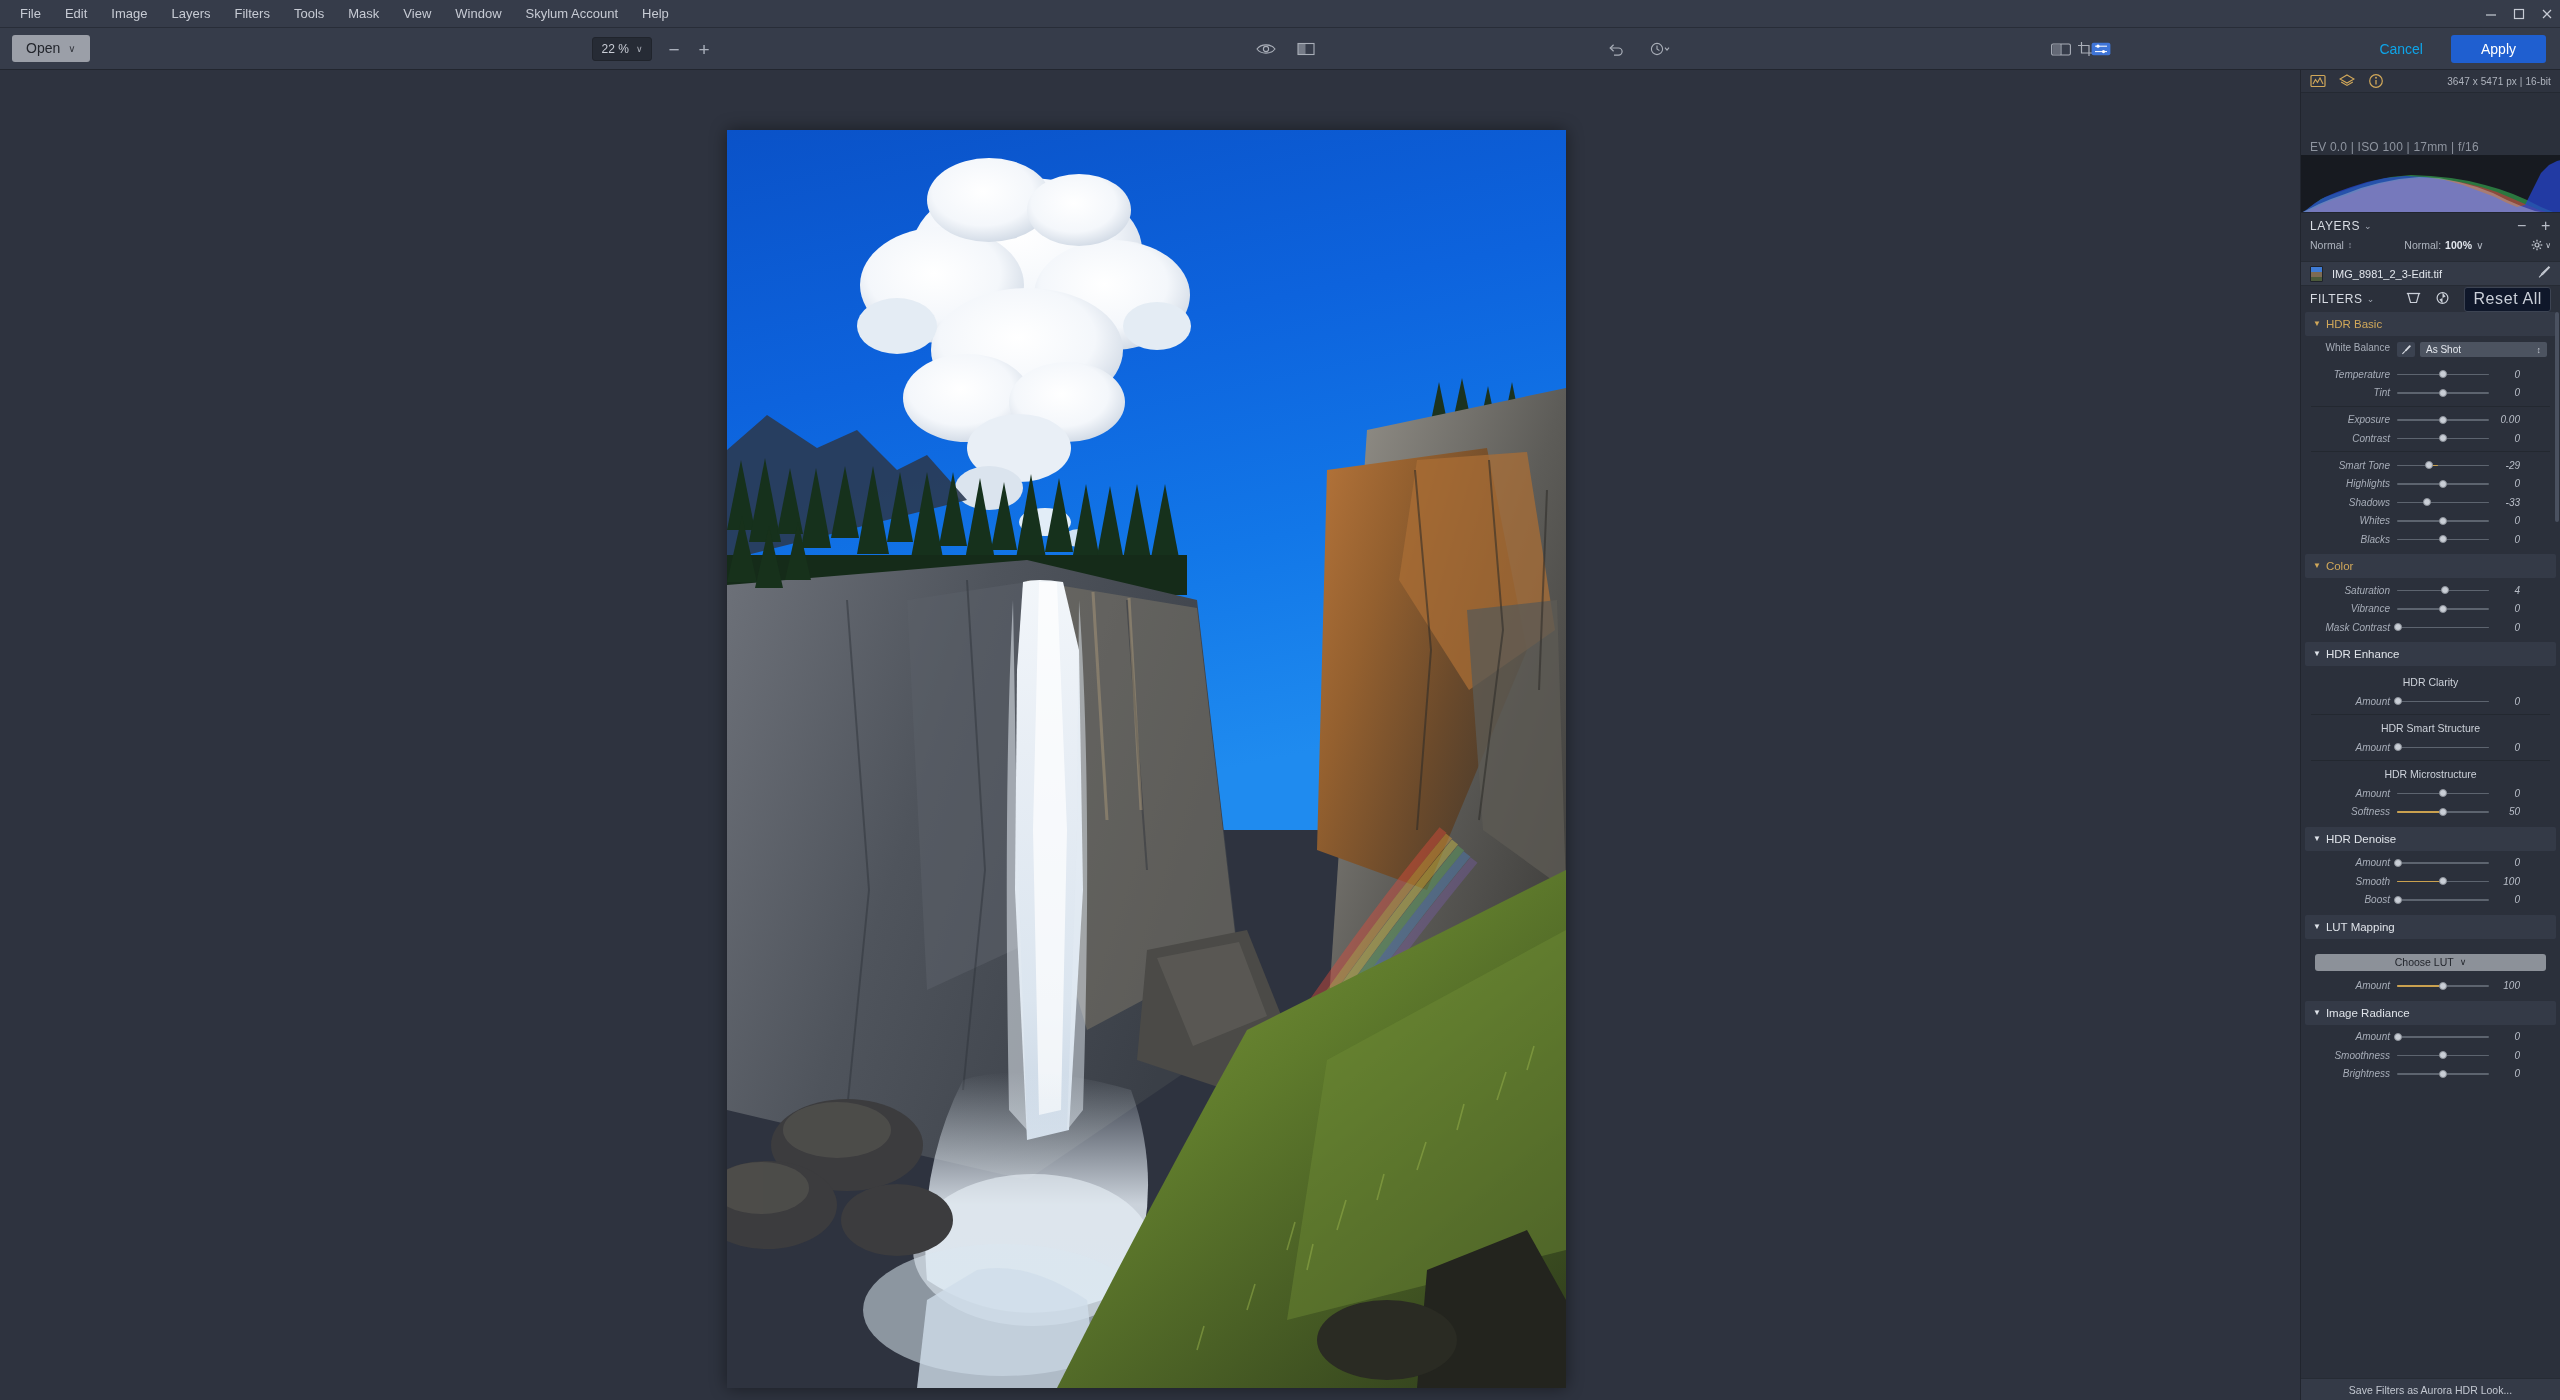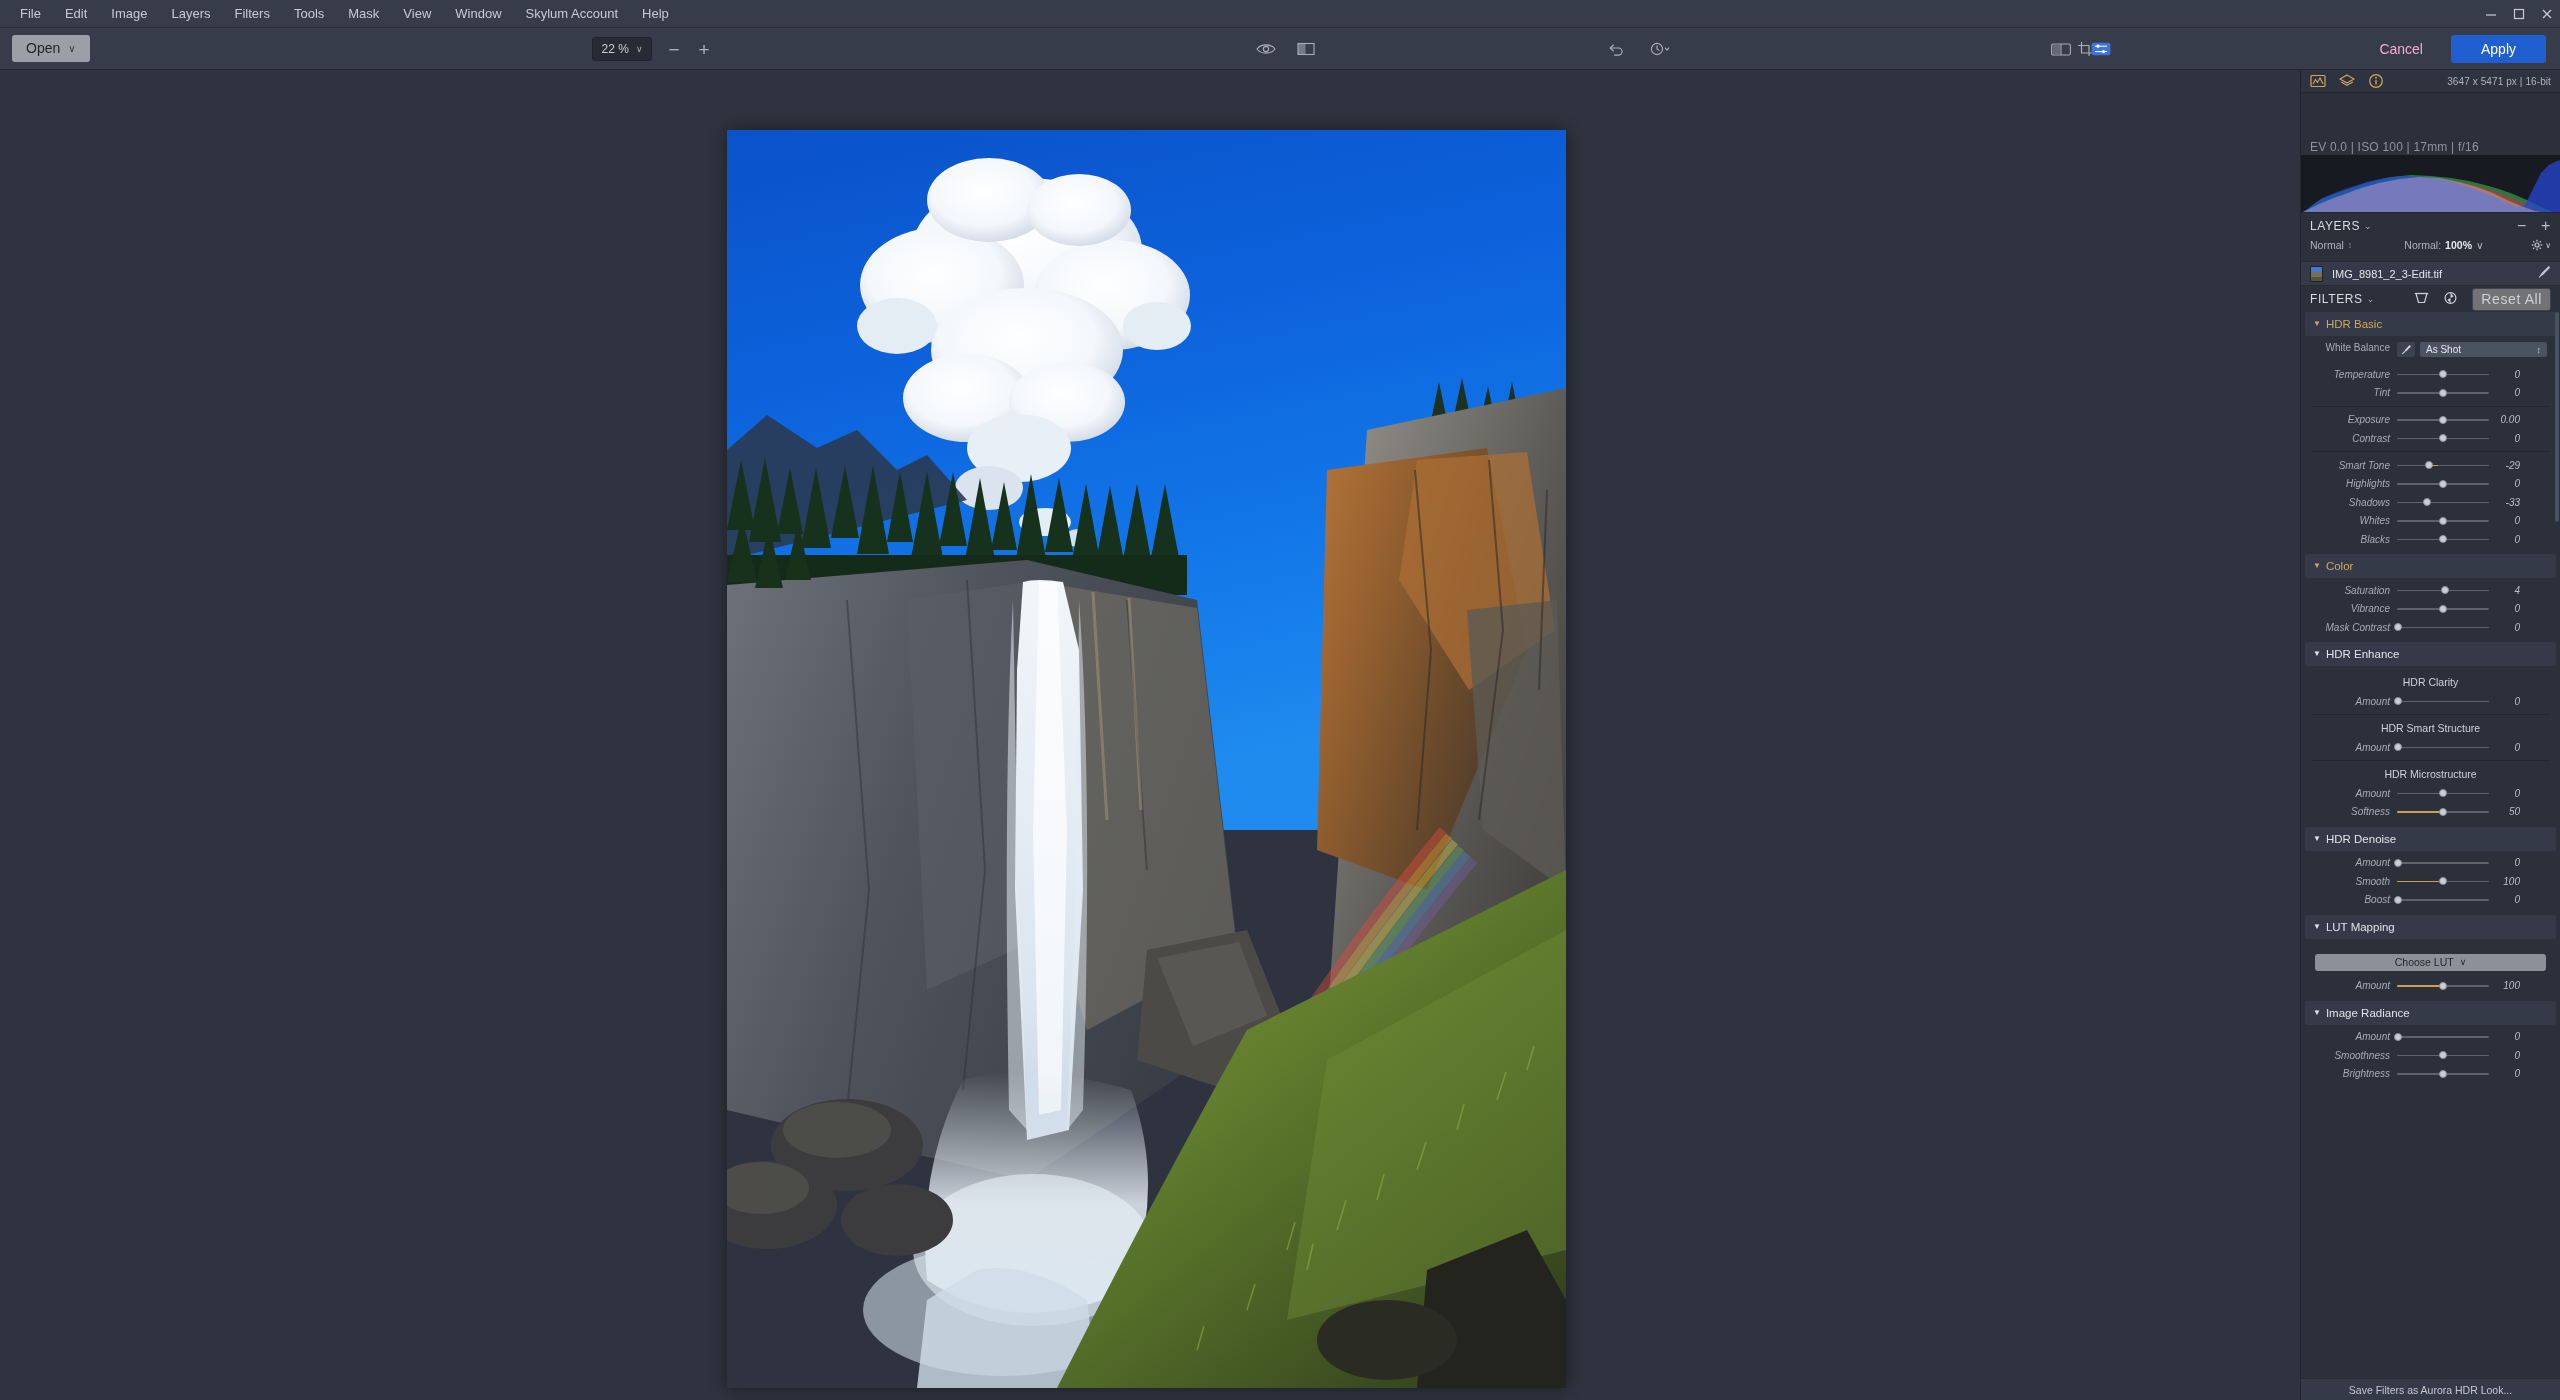--- a/index.html
+++ b/index.html
@@ -55,21 +55,21 @@
   .tb-center-left { position: absolute; left: 1255px; top: 0; height: 42px; display: flex; align-items: center; gap: 18px; }
   .tb-center { position: absolute; left: 1605px; top: 0; height: 42px; display: flex; align-items: center; gap: 22px; }
   .tb-crop { position: absolute; left: 2075px; top: 0; height: 42px; display: flex; align-items: center; }
   .tb-right-icons { position: absolute; left: 2040px; top: 0; height: 42px; display: flex; align-items: center; gap: 18px; }
 
   .ticon { width: 22px; height: 20px; display: flex; align-items: center; justify-content: center; cursor: pointer; opacity: .82; }
   .ticon.active { opacity: 1; }
 
   .tb-actions { position: absolute; right: 14px; top: 0; height: 42px; display: flex; align-items: center; gap: 10px; }
   .btn-cancel {
-    color: #f9a8d4; font-size: 14px; padding: 6px 18px; border-radius: 3px;
+    color: #0ea5e9; font-size: 14px; padding: 6px 18px; border-radius: 3px;
     background: transparent; cursor: pointer;
   }
   .btn-apply {
     color: #ffffff; font-size: 14px; padding: 6px 30px; border-radius: 3px;
     background: #1f5fd0; cursor: pointer; font-weight: 500;
   }
 
   
   .body-row { flex: 1 1 auto; display: flex; min-height: 0; }
 
@@ -141,21 +141,21 @@
   .layer-brush { margin-left: auto; cursor: pointer; }
 
   
   .filters-head {
     height: 26px; display: flex; align-items: center; padding: 0 9px;
     font-size: 12px; color: #d8dce3; letter-spacing: .6px; background: #2b303b;
   }
   .filters-head .chev { font-size: 9px; margin-left: 4px; color: #a5abb6; }
   .fh-actions { margin-left: auto; display: flex; align-items: center; gap: 13px; }
   .reset-all {
-    font-size: 14px; color: #cbd0d9; background: #737373; border: 1px solid #3d4453;
+    font-size: 16px; color: #cbd0d9; background: #0f172a; border: 1px solid #3d4453;
     border-radius: 3px; padding: 2px 8px 3px; cursor: pointer;
   }
 
   .filters-scroll {
     flex: 1 1 auto; overflow: hidden; position: relative;
     background: #2b303b; padding: 0 4px;
   }
 
   .fgroup { margin-bottom: 2px; }
   .fgroup-head {

